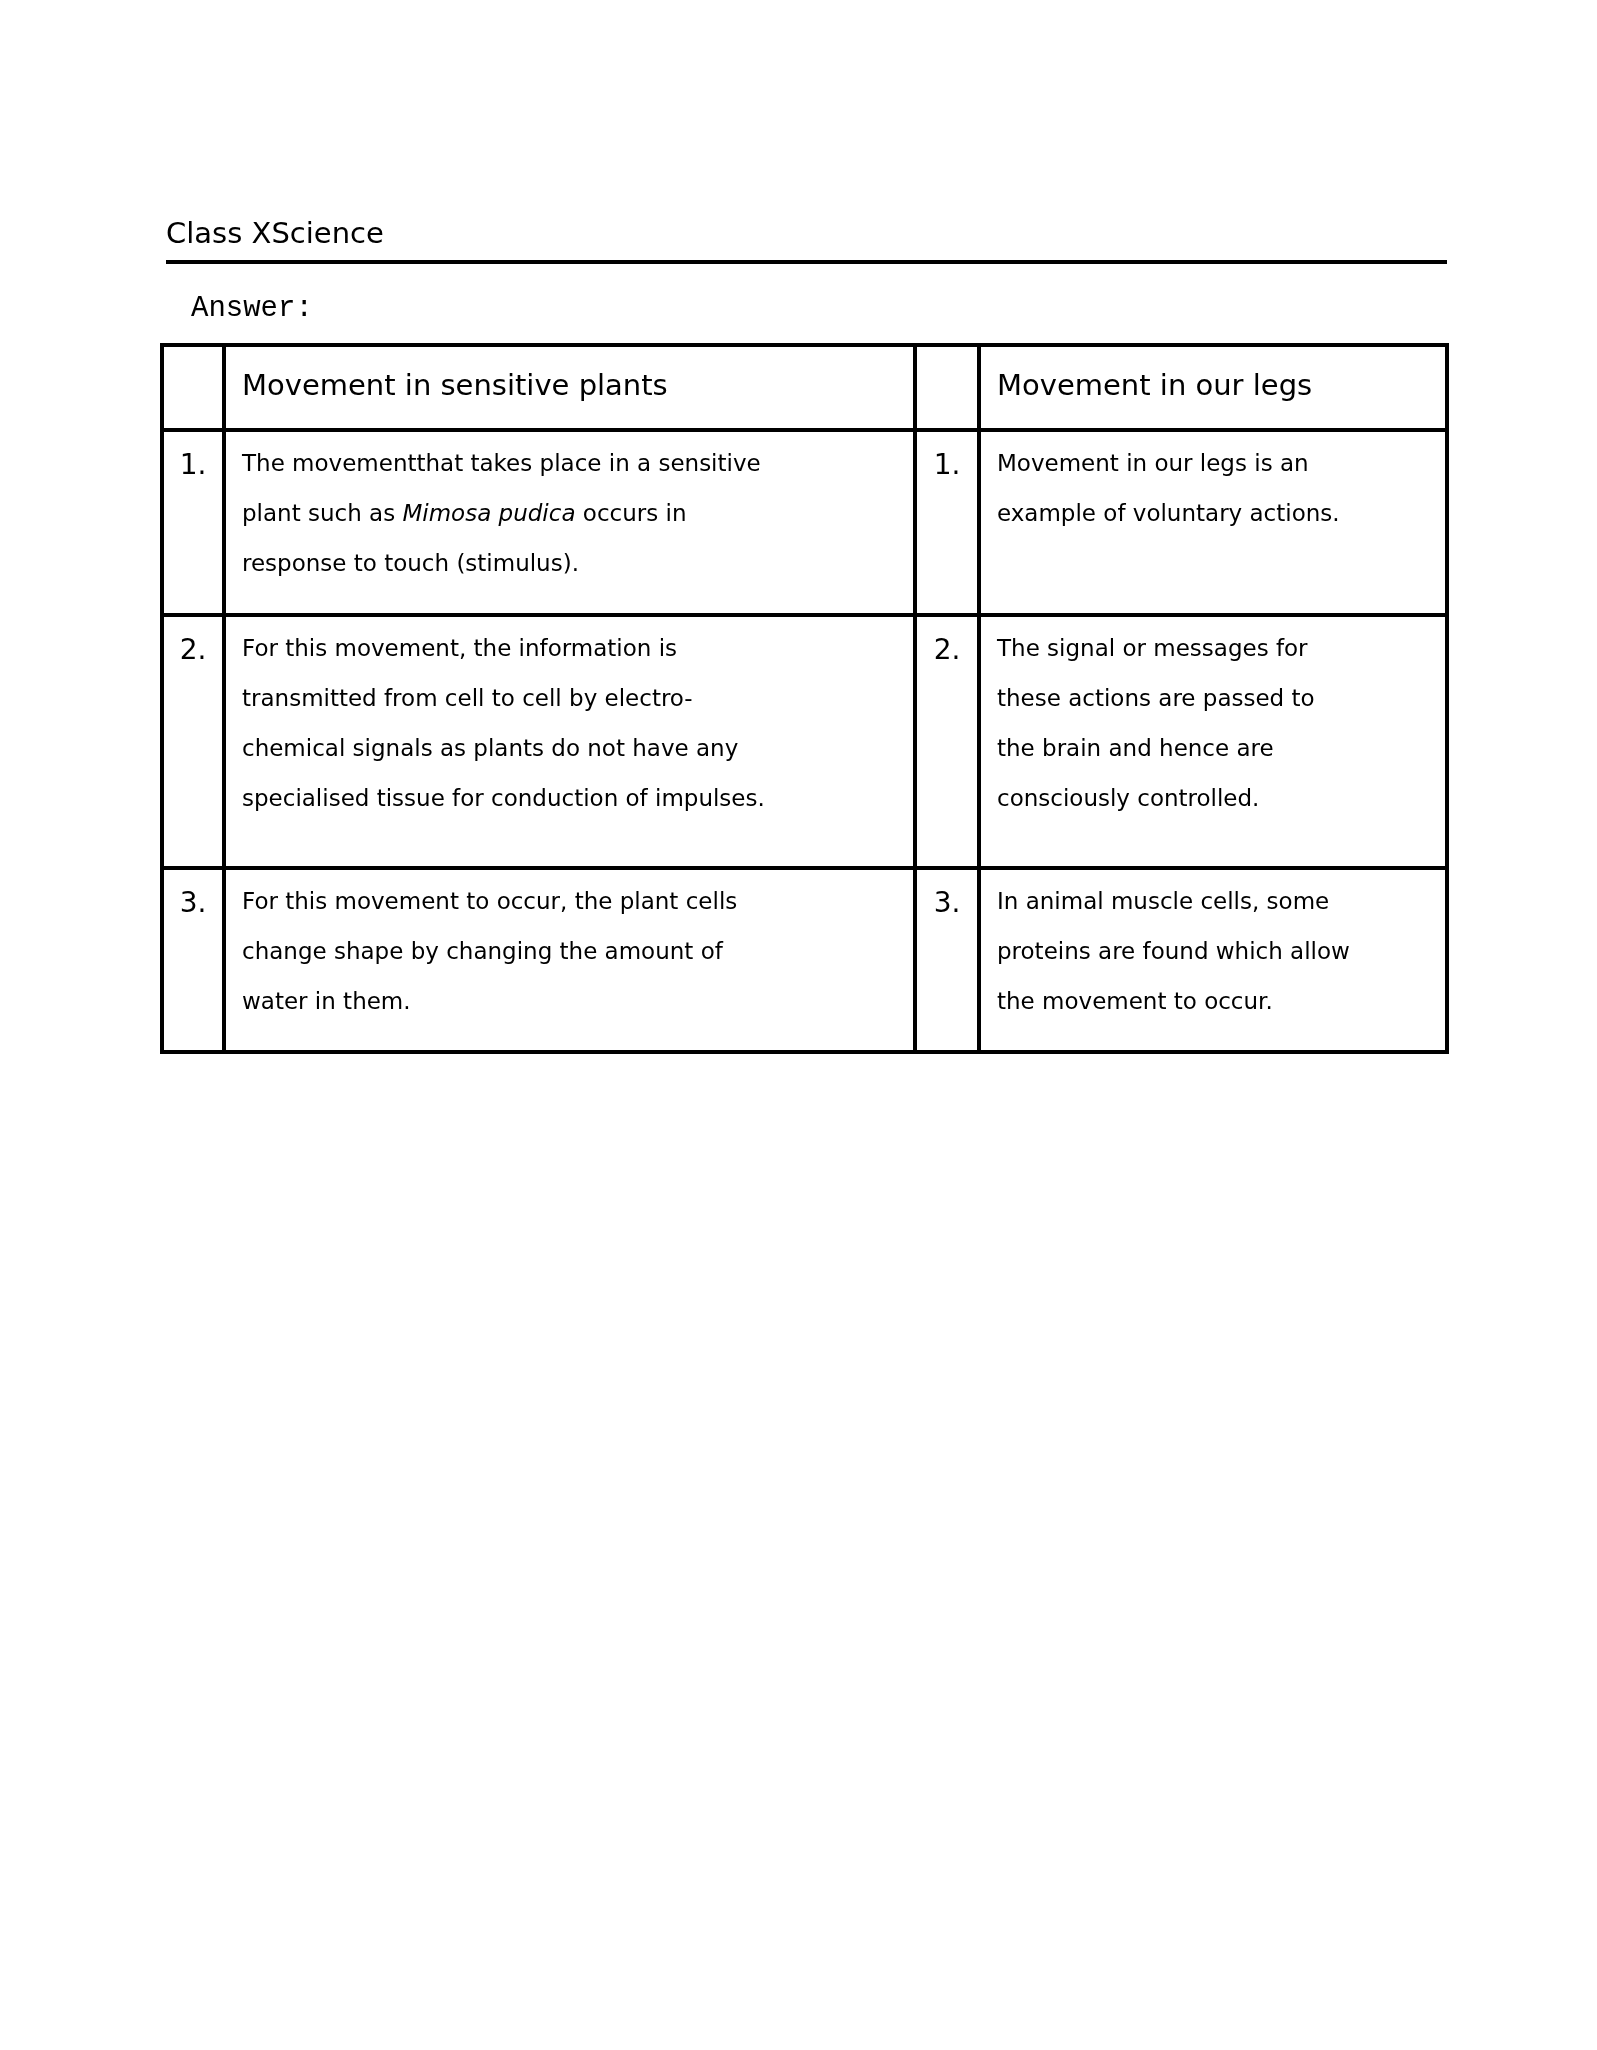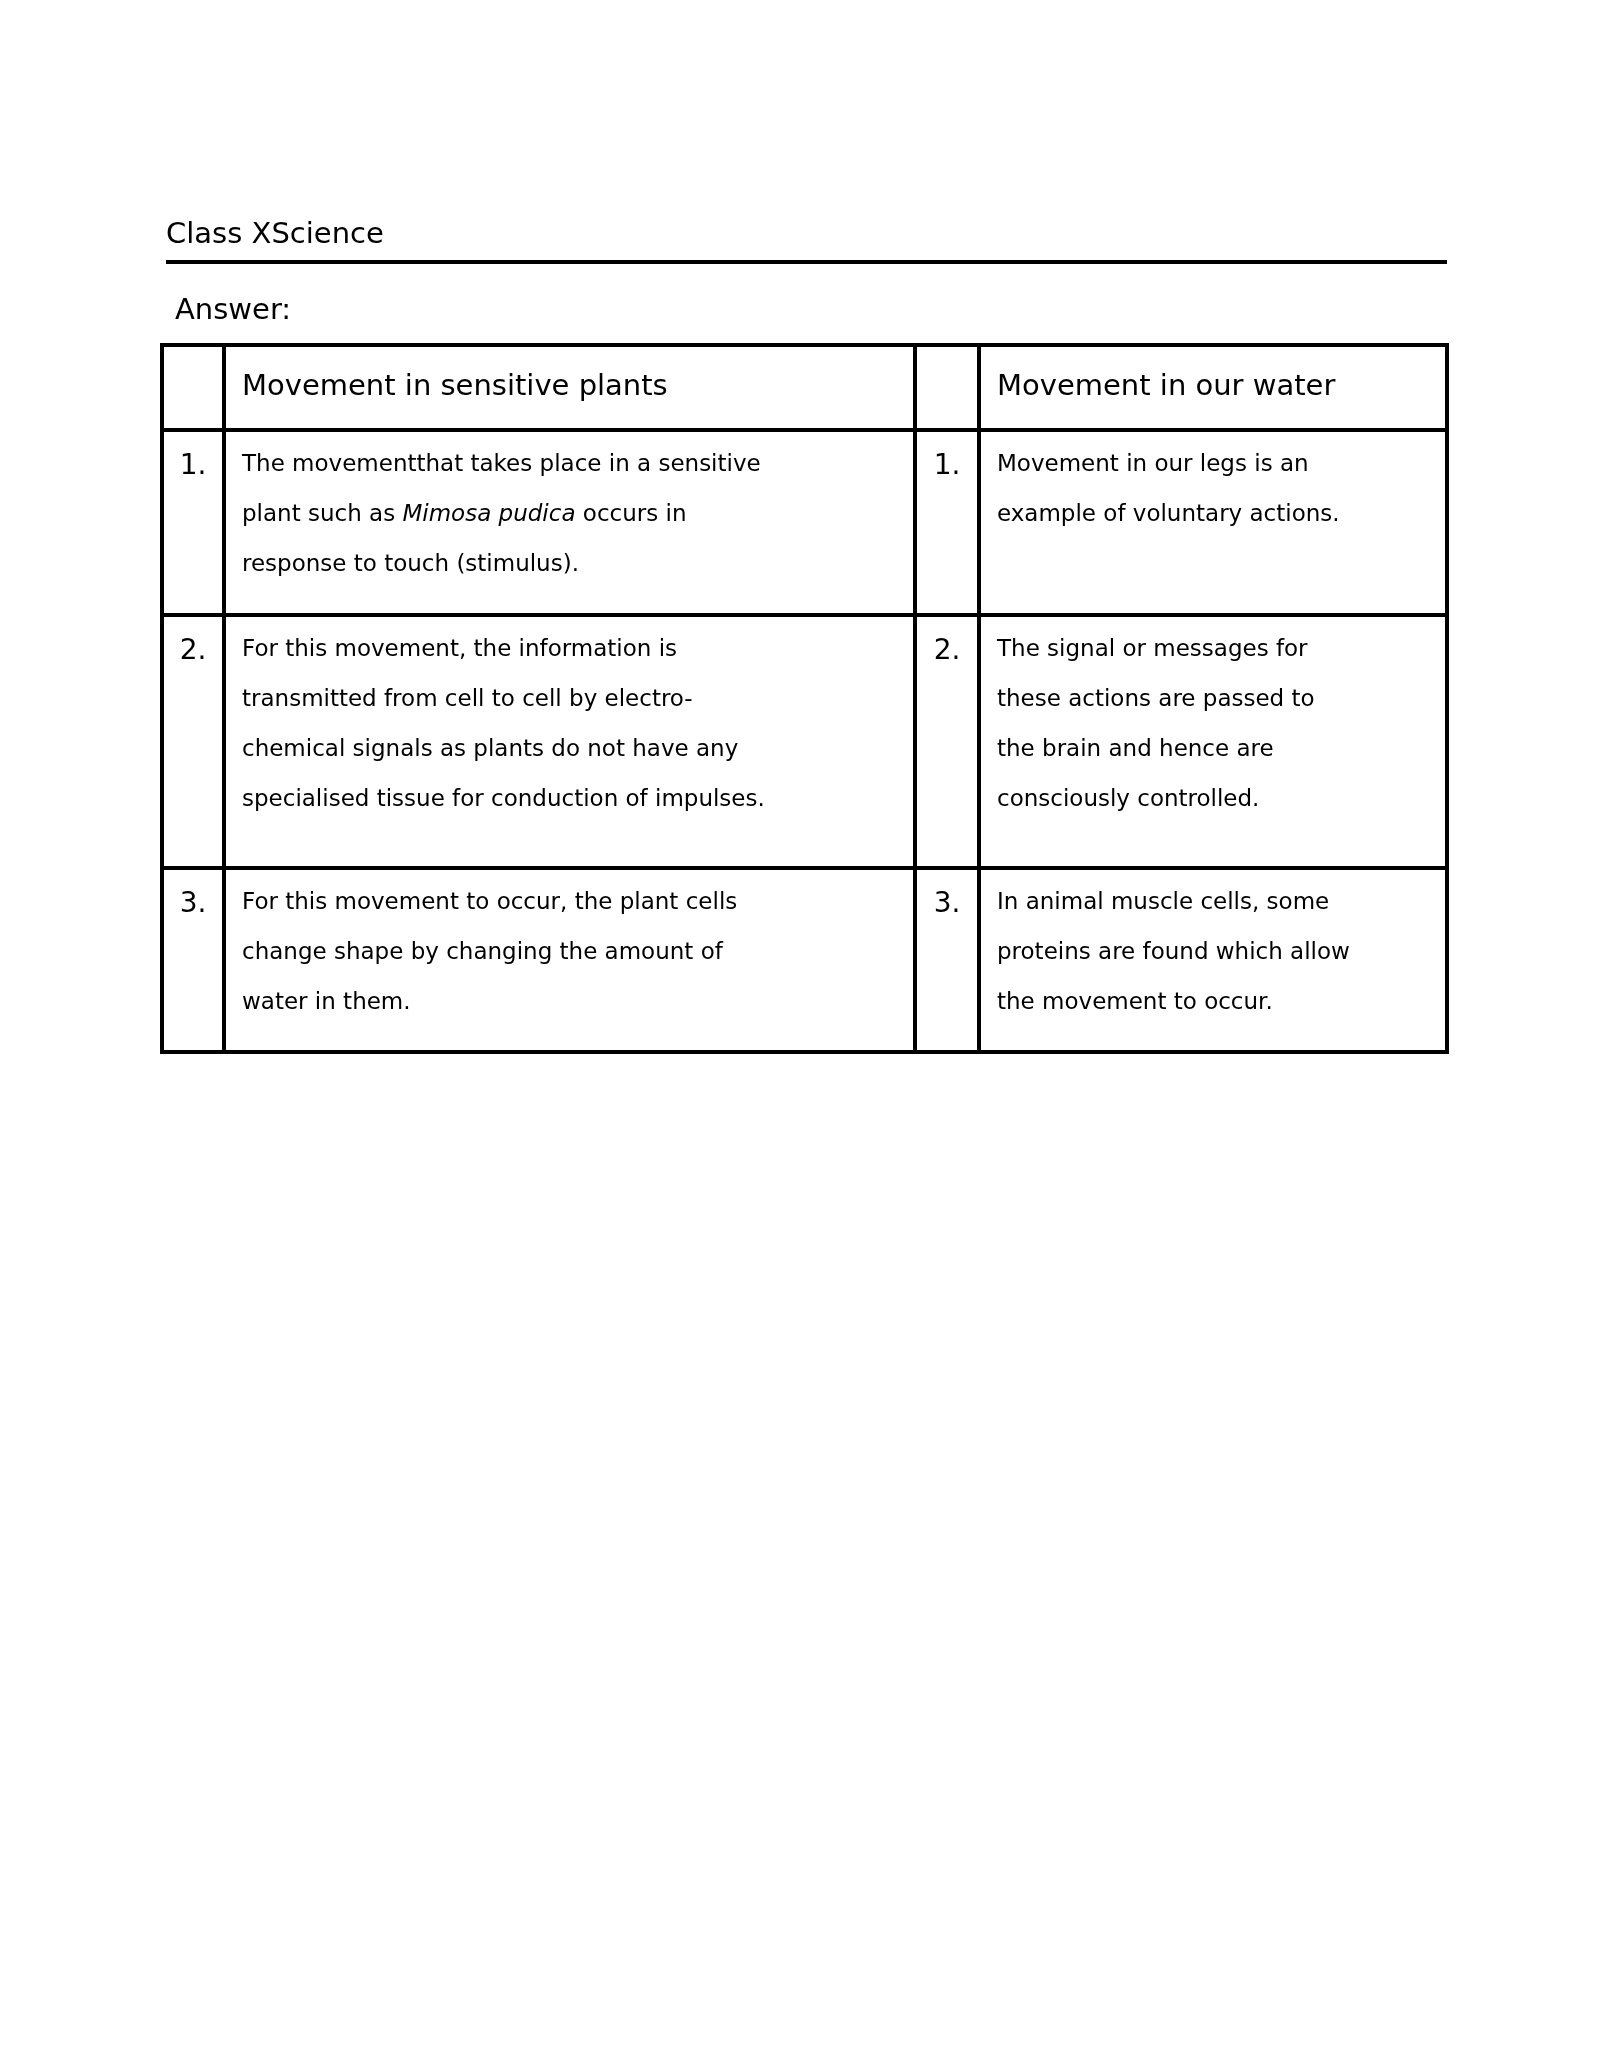--- a/index.html
+++ b/index.html
@@ -29,23 +29,24 @@
     padding-bottom: 10px;
     border-bottom: 4px solid #000000;
   }
   .doc-header .hdr-left  { flex: 0 0 auto; }
   .doc-header .hdr-center{ flex: 1 1 auto; text-align: center; word-spacing: 6px; }
   .doc-header .hdr-right { flex: 0 0 auto; }
 
   
   .answer-label {
     position: absolute;
-    left: 175px;
+    left: 191px;
     top: 292px;
     font-size: 29px;
+    font-family: Liberation Mono, monospace;
   }
 
   
   table.answer-table {
     position: absolute;
     left: 160px;
     top: 343px;
     width: 1285px;
     border-collapse: collapse;
     table-layout: fixed;
@@ -119,21 +120,21 @@
       <col style="width:62px">
       <col style="width:691px">
       <col style="width:64px">
       <col style="width:468px">
     </colgroup>
     <tbody>
       <tr class="head-row">
         <td class="num-cell"></td>
         <th class="header-cell">Movement in sensitive plants</th>
         <td class="num-cell"></td>
-        <th class="header-cell">Movement in our water</th>
+        <th class="header-cell">Movement in our legs</th>
       </tr>
 
       <tr class="body-row-1">
         <td class="num-cell">1.</td>
         <td class="text-cell"><span>The movementthat takes place in a sensitive
 plant such as </span><span class="italic">Mimosa pudica</span><span> occurs in
 response to touch (stimulus).</span></td>
         <td class="num-cell">1.</td>
         <td class="text-cell">Movement in our legs is an
 example of voluntary actions.</td>

